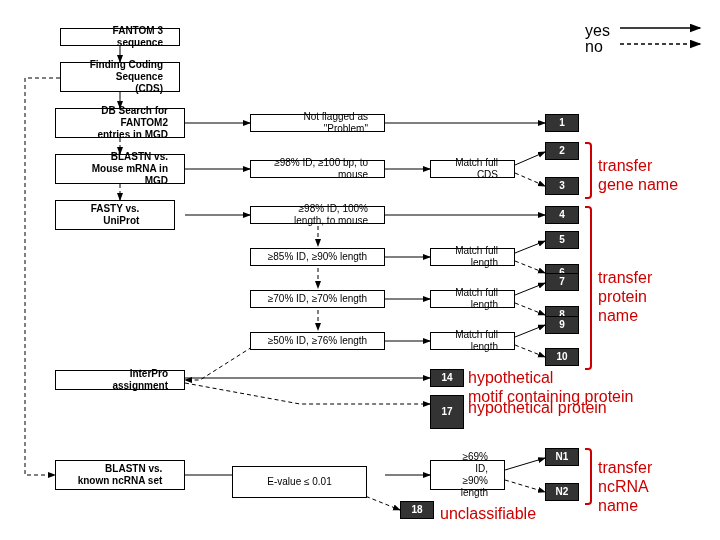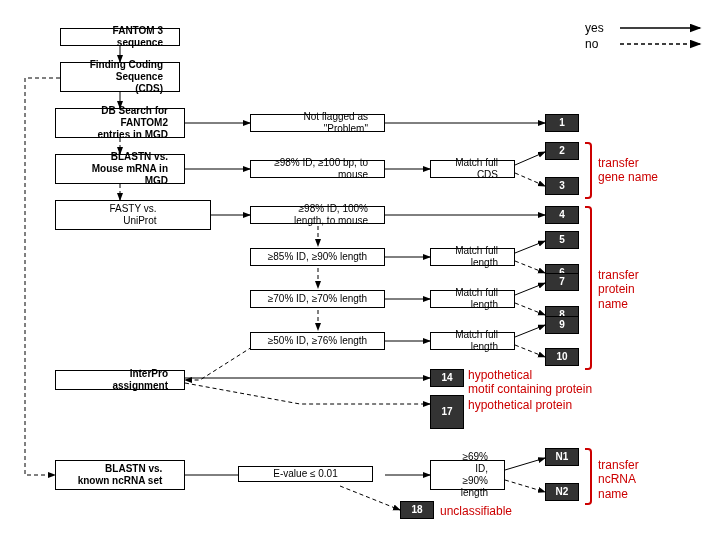--- a/index.html
+++ b/index.html
@@ -1,18 +1,18 @@
 <!DOCTYPE html>
 <html><head>
 <meta charset="utf-8">
 <style>
 body{margin:0;font-family:Arial,sans-serif;font-size:10px;width:720px;height:540px;position:relative;background:#fff}
 .box{position:absolute;border:1px solid #000;background:#fff;text-align:right;display:flex;align-items:center;justify-content:center;padding:2px 16px;box-sizing:border-box;line-height:1.2}
 .dark{background:#333;color:#fff;border:1px solid #000;font-weight:bold}
-.red{position:absolute;color:#c00;font-size:12px;line-height:1.2}
+.red{position:absolute;color:#c00;font-size:16px;line-height:1.2}
 .brace{position:absolute;border-right:2px solid #c00;border-top:2px solid #c00;border-bottom:2px solid #c00;border-top-right-radius:4px;border-bottom-right-radius:4px;width:5px}
 svg{position:absolute;top:0;left:0;pointer-events:none}
 </style>
 </head>
 <body>
 
 <svg width="720" height="540">
 <defs>
 <marker id="ah" markerWidth="8" markerHeight="8" refX="7" refY="3" orient="auto">
         <path d="M0,0 L8,3 L0,6 Z" fill="#000"></path>
@@ -72,33 +72,33 @@
 <div class="red" style="left:585px;top:21px;color:#000" data-name="legend-yes">yes</div>
 <div class="red" style="left:585px;top:37px;color:#000" data-name="legend-no">no</div>
 
 <div class="box" style="left:60px;top:28px;width:120px;height:18px;font-weight:bold" data-name="node-start">FANTOM 3 sequence</div>
 <div class="box" style="left:60px;top:62px;width:120px;height:30px;font-weight:bold;white-space:pre-line" data-name="node-cds">Finding Coding Sequence
 (CDS)</div>
 <div class="box" style="left:55px;top:108px;width:130px;height:30px;font-weight:bold;white-space:pre-line" data-name="node-dbsearch">DB Search for FANTOM2
 entries in MGD</div>
 <div class="box" style="left:55px;top:154px;width:130px;height:30px;font-weight:bold;white-space:pre-line" data-name="node-blastn">BLASTN vs.
 Mouse  mRNA  in MGD</div>
-<div class="box" style="left:55px;top:200px;width:156px;height:30px;font-weight:normal;white-space:pre-line" data-name="node-fasty">FASTY vs.
+<div class="box" style="left:55px;top:200px;width:120px;height:30px;font-weight:bold;white-space:pre-line" data-name="node-fasty">FASTY vs.
 UniProt</div>
 <div class="box" style="left:55px;top:370px;width:130px;height:20px;font-weight:bold" data-name="node-interpro">InterPro assignment</div>
 <div class="box" style="left:55px;top:460px;width:130px;height:30px;font-weight:bold;white-space:pre-line" data-name="node-blastn2">BLASTN vs.
 known ncRNA set</div>
 
 <div class="box" style="left:250px;top:114px;width:135px;height:18px" data-name="cond-notflag">Not flagged as "Problem"</div>
 <div class="box" style="left:250px;top:160px;width:135px;height:18px" data-name="cond-98-100">≥98% ID, ≥100 bp, to mouse</div>
 <div class="box" style="left:250px;top:206px;width:135px;height:18px" data-name="cond-98-100len">≥98% ID, 100% length, to mouse</div>
 <div class="box" style="left:250px;top:248px;width:135px;height:18px" data-name="cond-85-90">≥85% ID, ≥90% length</div>
 <div class="box" style="left:250px;top:290px;width:135px;height:18px" data-name="cond-70-70">≥70% ID, ≥70% length</div>
 <div class="box" style="left:250px;top:332px;width:135px;height:18px" data-name="cond-50-50">≥50% ID, ≥76% length</div>
-<div class="box" style="left:238px;top:466px;width:135px;height:16px" data-name="cond-evalue">E-value ≤ 0.01</div>
+<div class="box" style="left:232px;top:466px;width:135px;height:32px" data-name="cond-evalue">E-value ≤ 0.01</div>
 
 <div class="box" style="left:430px;top:160px;width:85px;height:18px" data-name="match-cds">Match full CDS</div>
 <div class="box" style="left:430px;top:248px;width:85px;height:18px" data-name="match-len1">Match full length</div>
 <div class="box" style="left:430px;top:290px;width:85px;height:18px" data-name="match-len2">Match full length</div>
 <div class="box" style="left:430px;top:332px;width:85px;height:18px" data-name="match-len3">Match full length</div>
 <div class="box" style="left:430px;top:460px;width:75px;height:30px;white-space:pre-line" data-name="cond-98-90">≥69% ID,
 ≥90% length</div>
 
 <div class="box dark" style="left:545px;top:114px;width:32px;height:18px" data-name="result-1">1</div>
 <div class="box dark" style="left:545px;top:142px;width:32px;height:18px" data-name="result-2">2</div>

